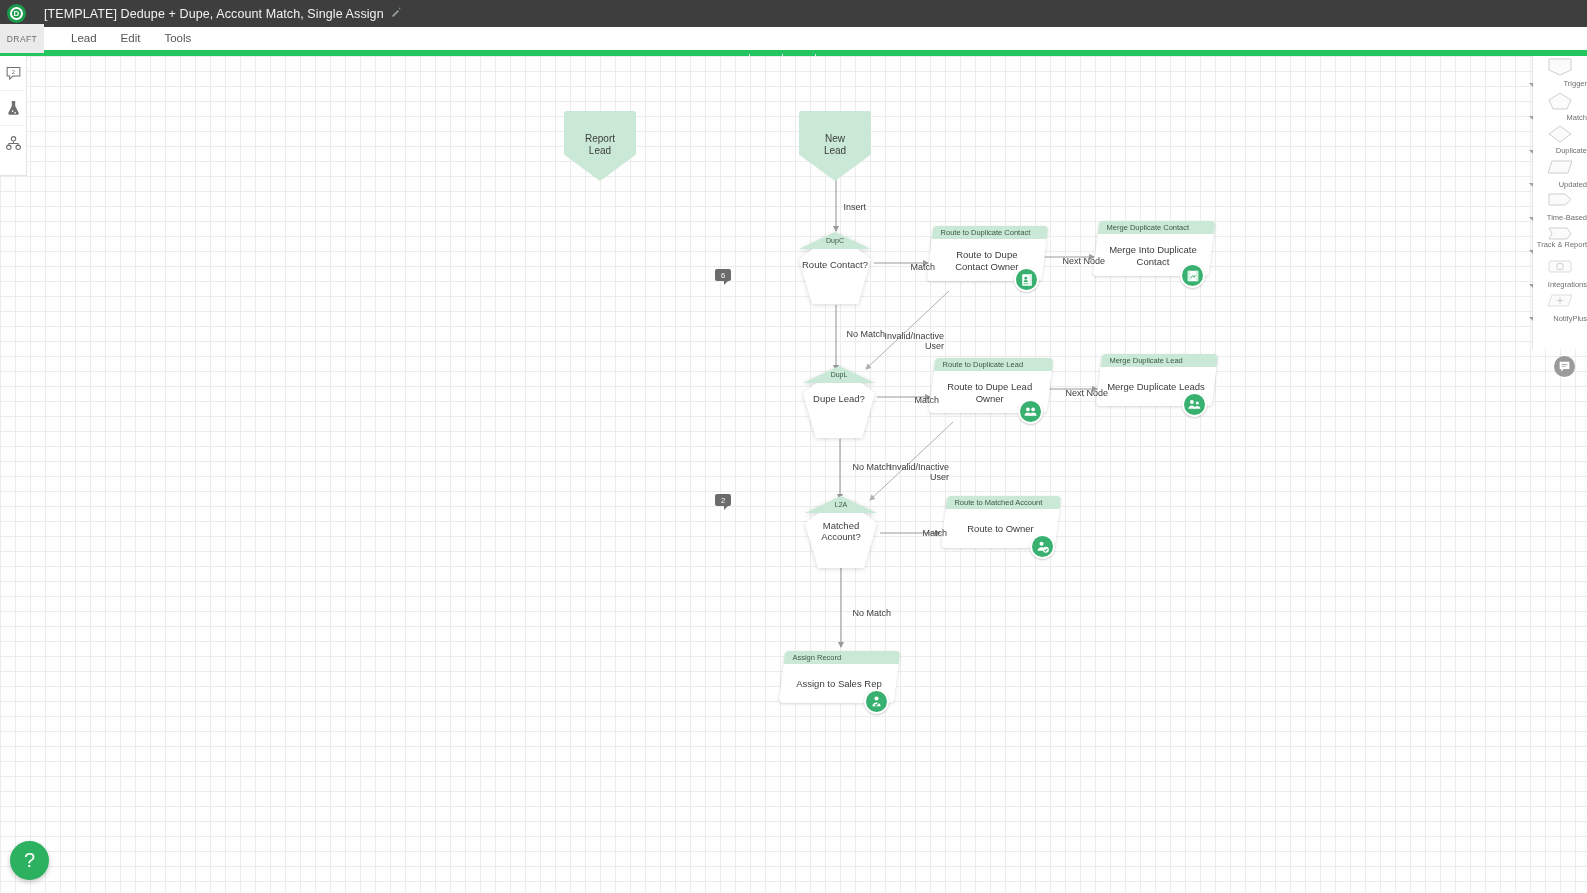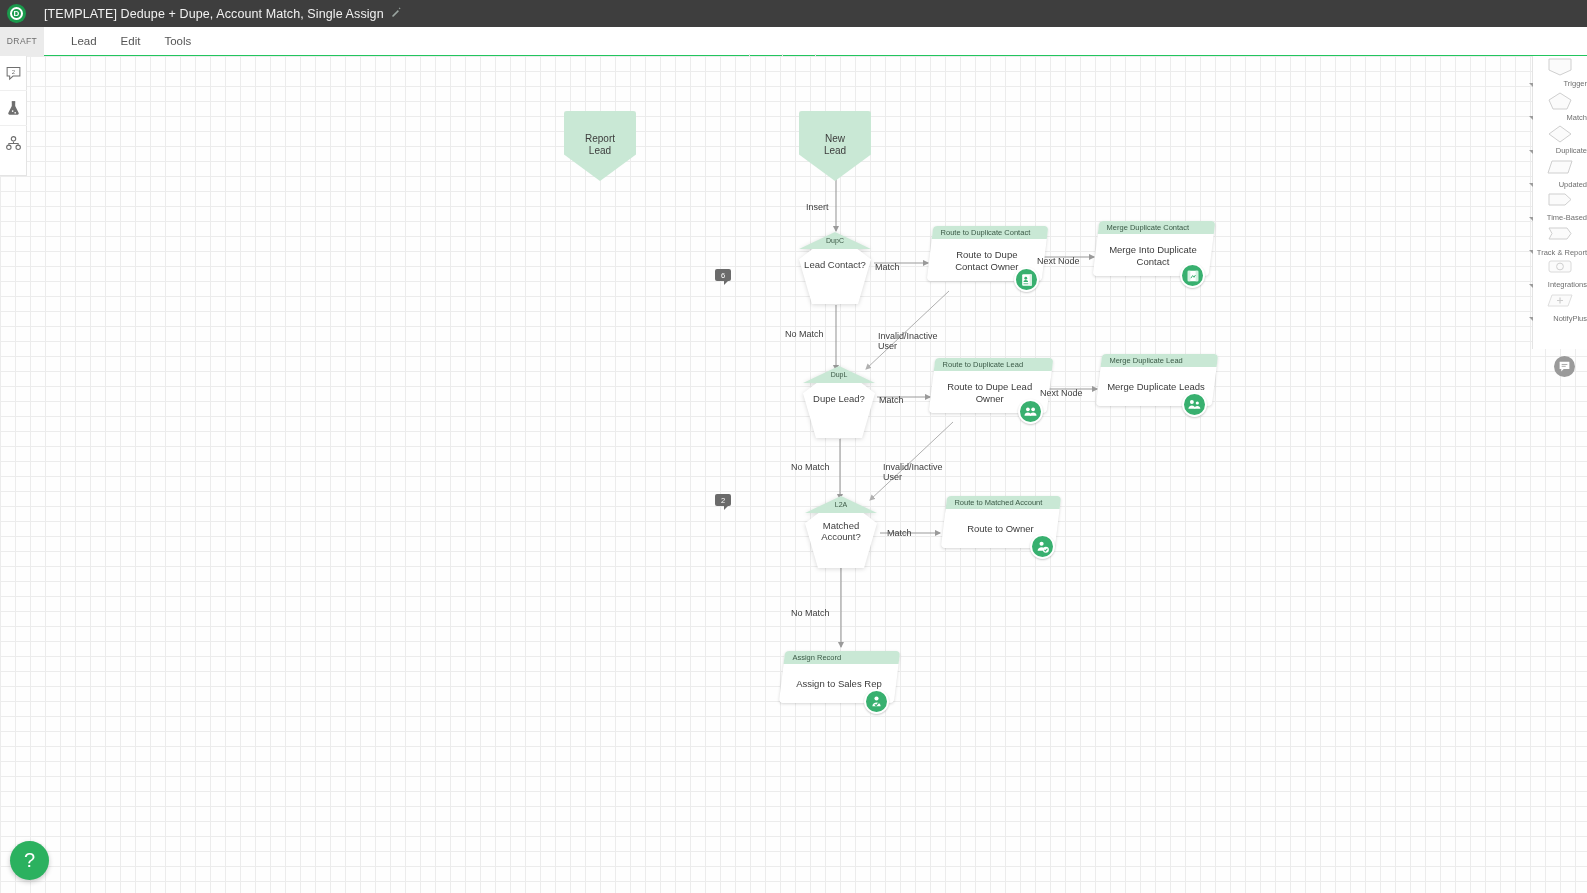--- a/index.html
+++ b/index.html
@@ -26,21 +26,21 @@
     font-size:8px;font-weight:bold;line-height:1;
   }
   #doc-title {
     color:#f2f2f2; font-size:12.5px; margin-left:18px; letter-spacing:.1px;
   }
   #title-edit-icon { margin-left:7px; color:#9aa; font-size:11px; }
 
   
   #menubar {
     position:absolute; left:0; top:27px; width:1587px; height:29px;
-    background:#ffffff; border-bottom:1px solid #22c55e;
+    background:#ffffff; border-bottom:6px solid #22c55e;
     display:flex; align-items:center;
   }
   #draft-badge {
     width:44px; height:29px; background:#ebebeb; color:#6d6d6d;
     font-size:8.5px; letter-spacing:.4px;
     display:flex; align-items:center; justify-content:center;
   }
   .menu-item {
     font-size:11.5px; color:#555; padding:0 12px; line-height:29px; cursor:default;
   }
@@ -179,21 +179,21 @@
   .badge-icon{
     position:absolute; width:25px;height:25px;border-radius:50%;
     background:#38b06f; border:2px solid #fff;
     display:flex;align-items:center;justify-content:center;
     box-shadow:0 1px 2px rgba(0,0,0,.2); z-index:6;
   }
 
   
   #edges{ position:absolute; left:0; top:0; width:1587px; height:837px; }
   .elabel{
-    position:absolute; font-size:9px; color:#3d3d3d; text-align:left;
+    position:absolute; font-size:9px; color:#3d3d3d; text-align:right;
     line-height:10px; white-space:nowrap;
   }
   .elabel.wrap{ white-space:normal; width:66px; }
 
   
   .pin{
     position:absolute; width:16px;height:12px;background:#6b6b6b;border-radius:2px;
     display:flex;align-items:center;justify-content:center;
     color:#fff;font-size:7.5px;
   }
@@ -339,21 +339,21 @@
           <path d="M2 2h16l6 5.5-6 5.5H2V2z" fill="#fbfbfb" stroke="#cfcfcf" stroke-width="1" stroke-linejoin="round"></path>
         </svg>
       <div class="pal-tick"></div>
       <div class="pal-label">Time-Based</div>
     </div>
     <div class="pal-item">
       <svg class="pal-shape" width="26" height="15" viewBox="0 0 26 15">
           <path d="M2 2h18l4 5.5-4 5.5H2l3-5.5L2 2z" fill="#fbfbfb" stroke="#cfcfcf" stroke-width="1"></path>
         </svg>
       <div class="pal-tick"></div>
-      <div class="pal-label" style="line-height:7.6px;bottom:0">Track &amp;
+      <div class="pal-label" style="line-height:7.6px;bottom:8px">Track &amp;
 Report</div>
     </div>
     <div class="pal-item">
       <svg class="pal-shape" width="26" height="15" viewBox="0 0 26 15">
           <rect x="2" y="2" width="22" height="11" rx="2" fill="#fbfbfb" stroke="#dadada" stroke-width="1"></rect>
           <circle cx="13" cy="7.5" r="3.4" fill="none" stroke="#cfcfcf" stroke-width="1"></circle>
         </svg>
       <div class="pal-tick"></div>
       <div class="pal-label">Integrations</div>
     </div>
@@ -413,21 +413,21 @@
 
   <div class="node trigger" style="left:799px; top:55px;">
     <div class="trigger-label" style="white-space:pre-line">New
 Lead</div>
   </div>
 
   <div class="node match-node" style="left:799px; top:176px;">
     <div class="match-body"></div>
     <div class="match-cap"></div>
     <div class="match-cap-text">DupC</div>
-    <div class="match-text" style="white-space:pre-line">Lead Contact?</div>
+    <div class="match-text" style="white-space:pre-line">Route Contact?</div>
   </div>
 
   <div class="node match-node" style="left:803px; top:310px;">
     <div class="match-body"></div>
     <div class="match-cap"></div>
     <div class="match-cap-text">DupL</div>
     <div class="match-text" style="white-space:pre-line">Dupe Lead?</div>
   </div>
 
   <div class="node match-node" style="left:805px; top:440px;">

